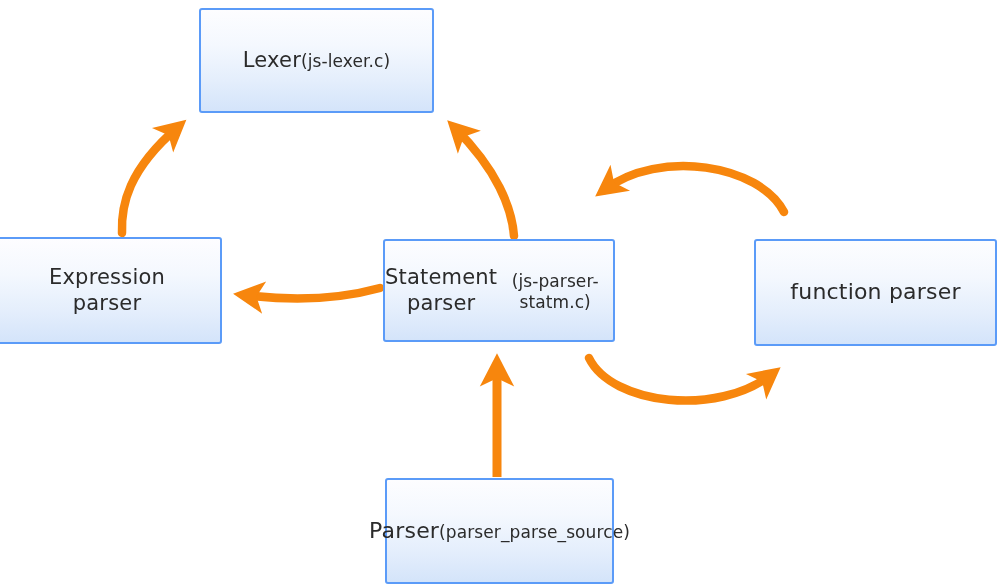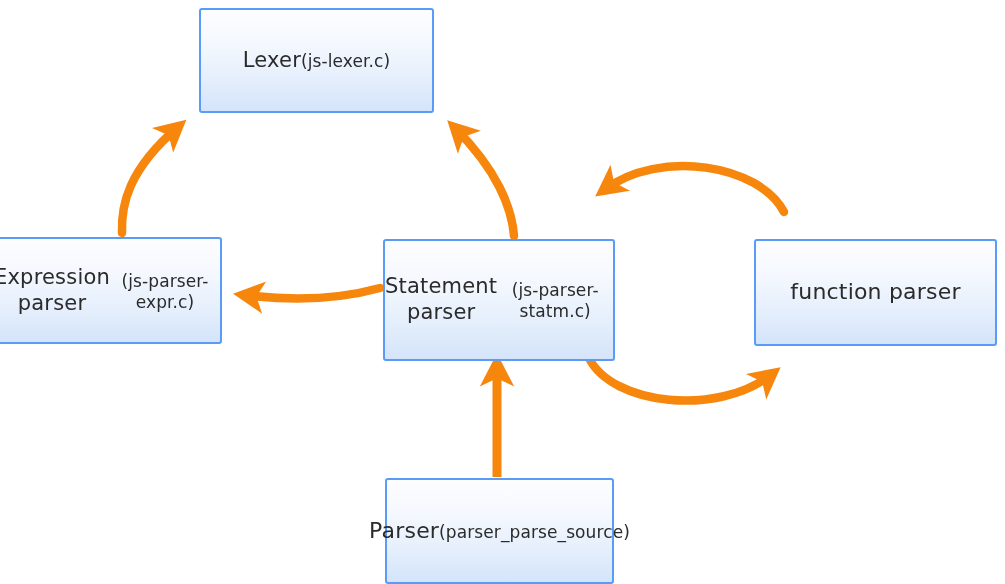--- a/index.html
+++ b/index.html
@@ -46,21 +46,21 @@
   }
   .node-sub {
     font-size: 17px;
     letter-spacing: 0.1px;
     margin-top: 2px;
   }
 
   
   #node-lexer      { left: 199px; top: 8px;   width: 235px; height: 105px; }
   #node-expression { left: -8px;  top: 237px; width: 230px; height: 107px; }
-  #node-statement  { left: 383px; top: 239px; width: 232px; height: 122px; }
+  #node-statement  { left: 383px; top: 239px; width: 232px; height: 103px; }
   #node-function   { left: 754px; top: 239px; width: 243px; height: 107px; }
   #node-parser     { left: 385px; top: 478px; width: 229px; height: 106px; }
 
   #node-function .node-title { font-size: 22px; }
   #node-function .node-sub   { font-size: 17px; }
   #node-parser .node-title   { font-size: 22px; }
 </style>
 </head>
 <body>
 
@@ -87,21 +87,20 @@
   </svg>
 
   <div class="node-box" id="node-lexer">
     <div class="node-title">Lexer</div>
     <div class="node-sub">(js-lexer.c)</div>
   </div>
 
   <div class="node-box" id="node-expression">
     <div class="node-title">Expression
 parser</div>
-    <div class="node-sub">(js-parser-expr.c)</div>
   </div>
 
   <div class="node-box" id="node-statement">
     <div class="node-title">Statement
 parser</div>
     <div class="node-sub">(js-parser-statm.c)</div>
   </div>
 
   <div class="node-box" id="node-function">
     <div class="node-title">function parser</div>

